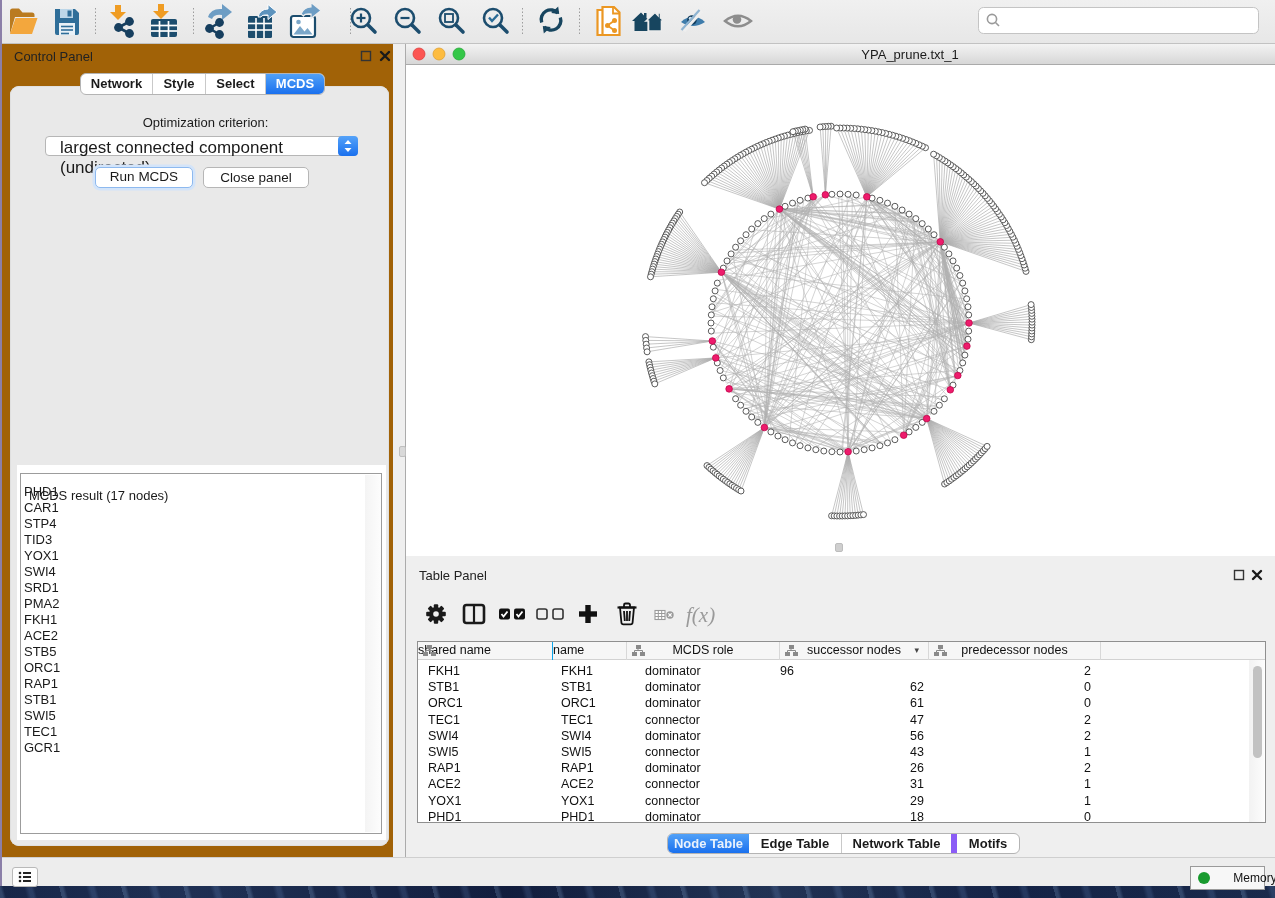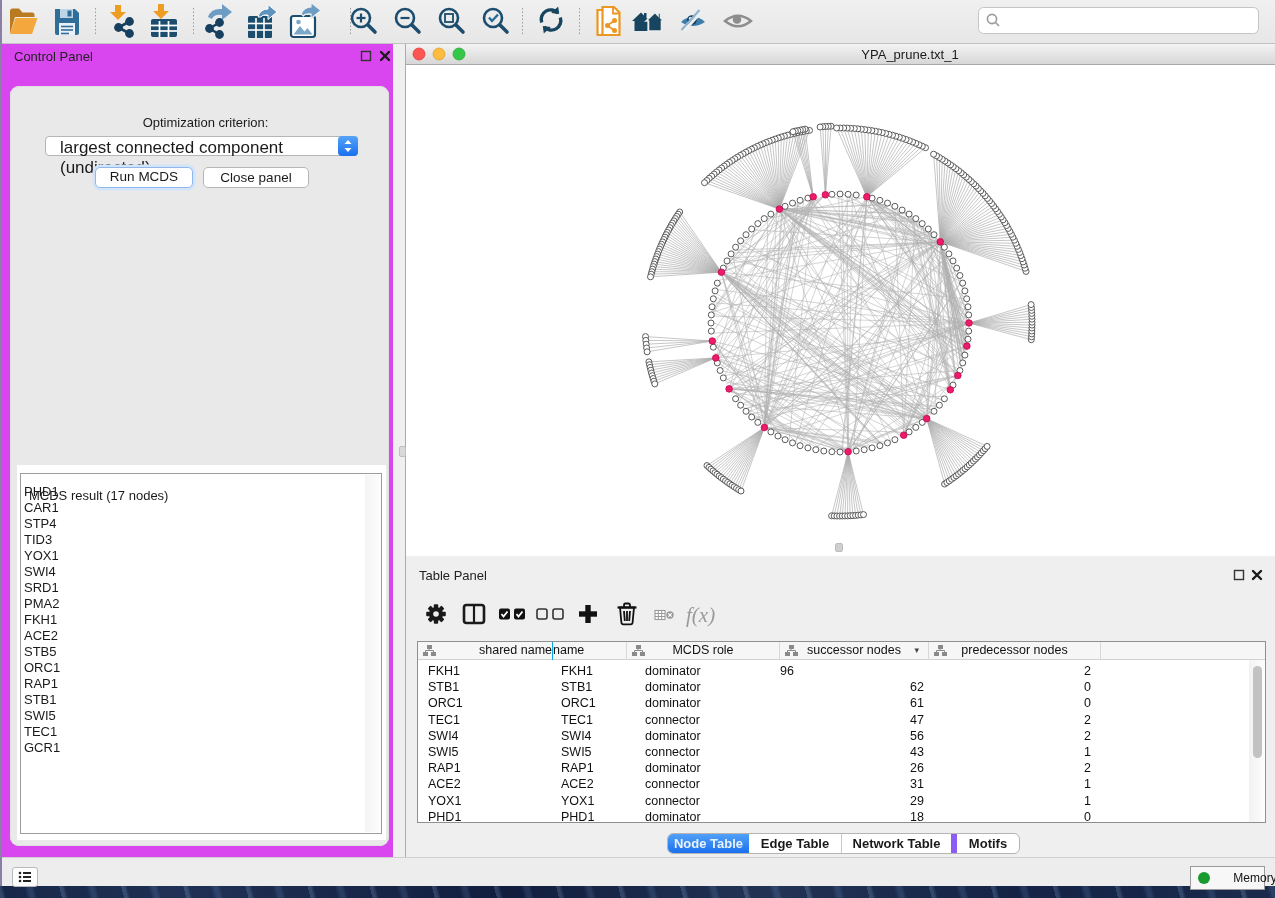--- a/index.html
+++ b/index.html
@@ -164,29 +164,35 @@
   <path d="M-13 0 Q0 -10.5 13 0 Q0 10.5 -13 0 Z" fill="none" stroke="#8d8d8d" stroke-width="2.4"></path>
   <circle cx="-1" cy="-1.5" r="4.3" fill="#8d8d8d"></circle>
  </g>
 
  <rect x="978.5" y="7.5" width="280" height="26" rx="5" fill="#ffffff" stroke="#c4c4c4"></rect>
  <circle cx="992" cy="19" r="4.6" fill="none" stroke="#9a9a9a" stroke-width="1.6"></circle>
  <line x1="995.5" y1="22.5" x2="999" y2="26" stroke="#9a9a9a" stroke-width="1.6"></line>
 </svg>
 </div>
 
-<div class="abs" style="left:2px;top:44px;width:391px;height:813px;background:#d946ef">
+<div class="abs" style="left:2px;top:44px;width:391px;height:813px;background:#a16207">
  <div class="abs" style="left:12px;top:5px;font-size:13px;color:#222">Control Panel</div>
  <svg class="abs" style="left:357px;top:6px" width="36" height="14">
    <rect x="2.5" y="1.5" width="9" height="9" fill="none" stroke="#333" stroke-width="1.4"></rect>
    <path d="M22 2 l8 8 M30 2 l-8 8" stroke="#1a1a1a" stroke-width="2.4" stroke-linecap="round"></path>
  </svg>
 
  <div class="abs" style="left:8px;top:42px;width:379px;height:760px;background:#e9e9e9;border-radius:9px;box-shadow:inset 0 0 0 1px #e0e0e0"></div>
 
+ <div class="abs" style="left:78px;top:29px;width:245px;height:22px;background:#ffffff;border:1px solid #b4b4b4;border-radius:6px;overflow:hidden;display:flex">
+  <div style="width:72px;border-right:1px solid #c9c9c9;text-align:center;font-size:13px;font-weight:700;color:#1a1a1a;line-height:20px">Network</div>
+  <div style="width:53px;border-right:1px solid #c9c9c9;text-align:center;font-size:13px;font-weight:700;color:#1a1a1a;line-height:20px">Style</div>
+  <div style="width:60px;border-right:1px solid #c9c9c9;text-align:center;font-size:13px;font-weight:700;color:#1a1a1a;line-height:20px">Select</div>
+  <div style="flex:1;text-align:center;font-size:13px;font-weight:700;color:#fff;line-height:20px;background:linear-gradient(#51a1f8,#1a70ee)">MCDS</div>
+ </div>
  <div class="abs" style="left:0;top:71px;width:391px;text-align:center;font-size:13px;color:#1a1a1a"><span style="margin-left:16px">Optimization criterion:</span></div>
 
  <div class="abs" style="left:43px;top:92px;width:313px;height:20px;background:#fff;border:1px solid #b6b6b6;border-radius:4px">
    <div class="abs" style="left:14px;top:1px;font-size:17px;color:#1a1a1a">largest connected component (undirected)</div>
    <div class="abs" style="right:-1px;top:-1px;width:20px;height:20px;border-radius:4px;background:linear-gradient(#55a3f9,#1a70ee)">
      <svg width="20" height="20">
           <path d="M6.5 8 l3.5-4 3.5 4 Z M6.5 12 l3.5 4 3.5-4 Z" fill="#fff"></path>
         </svg>
    </div>
  </div>
@@ -1141,21 +1147,21 @@
      <circle cx="10" cy="0" r="3.7" fill="#9a9a9a"></circle>
      <path d="M8.4 -1.6 l3.2 3.2 M11.6 -1.6 l-3.2 3.2" stroke="#fff" stroke-width="1.3"></path>
    </g>
 
    <text x="280" y="30" font-family="Liberation Serif,serif" font-style="italic" font-size="21" fill="#9a9a9a">f(x)</text>
  </svg>
 
  <div class="abs" style="left:11px;top:85px;width:849px;height:182px;background:#fff;border:1px solid #8f8f8f">
 
    <div class="abs" style="left:0;top:0;width:847px;height:18px;background:#f6f6f6;border-bottom:1px solid #d2d2d2;font-size:12.5px;color:#111">
-     <div class="abs" style="left:0px;top:0;width:135px;height:18px;border-right:1px solid #0ea5e9;text-align:right;line-height:17px;white-space:nowrap;overflow:hidden"><span class="abs" style="left:5px;top:3px"><svg width="13" height="12">
+     <div class="abs" style="left:0px;top:0;width:135px;height:18px;border-right:1px solid #0ea5e9;text-align:left;line-height:17px;white-space:nowrap;overflow:hidden"><span class="abs" style="left:5px;top:3px"><svg width="13" height="12">
               <g fill="#8a8a8a">
                 <rect x="4" y="0" width="5" height="4"></rect>
                 <rect x="0" y="7" width="5" height="4"></rect>
                 <rect x="8" y="7" width="5" height="4"></rect>
                 <path d="M6 4 v2 M2.5 7 v-1.5 h8 V7" stroke="#8a8a8a" fill="none"></path>
               </g>
             </svg></span>shared name</div>
 <div class="abs" style="left:135px;top:0;width:74px;height:18px;border-right:1px solid #d8d8d8;text-align:left;line-height:17px;white-space:nowrap;overflow:hidden">name</div>
 <div class="abs" style="left:209px;top:0;width:153px;height:18px;border-right:1px solid #d8d8d8;text-align:center;line-height:17px;white-space:nowrap;overflow:hidden"><span class="abs" style="left:5px;top:3px"><svg width="13" height="12">
               <g fill="#8a8a8a">

